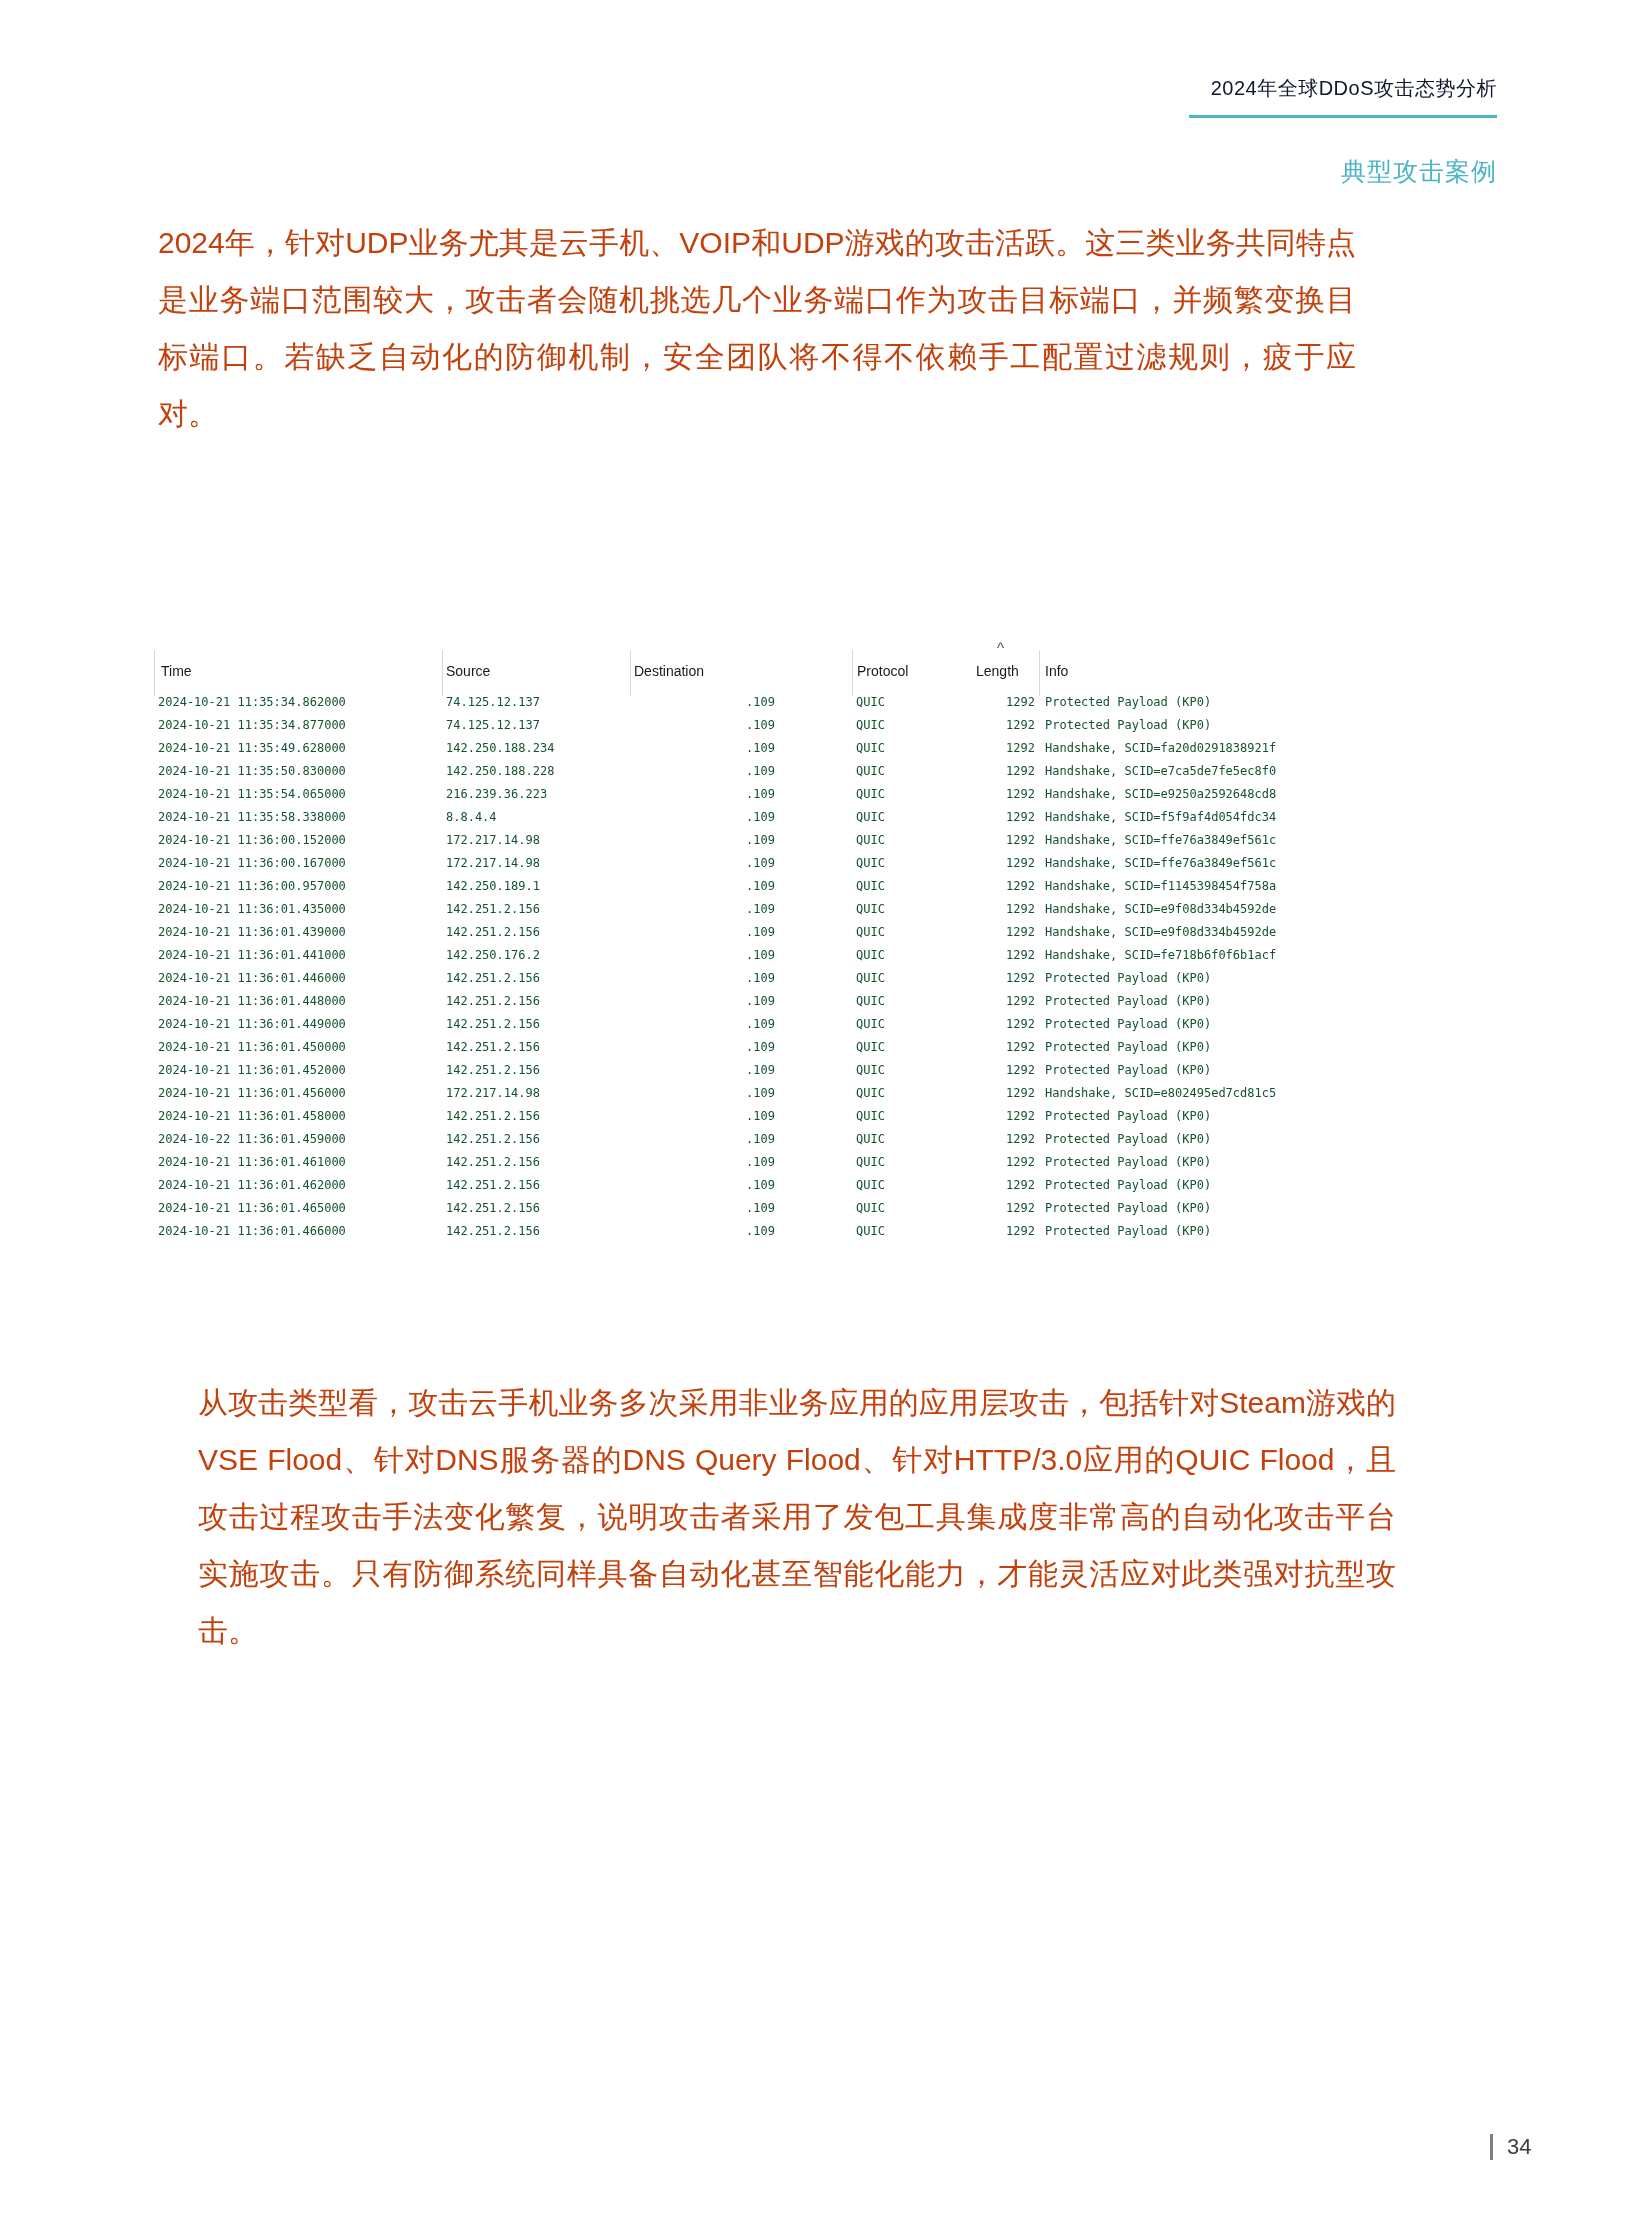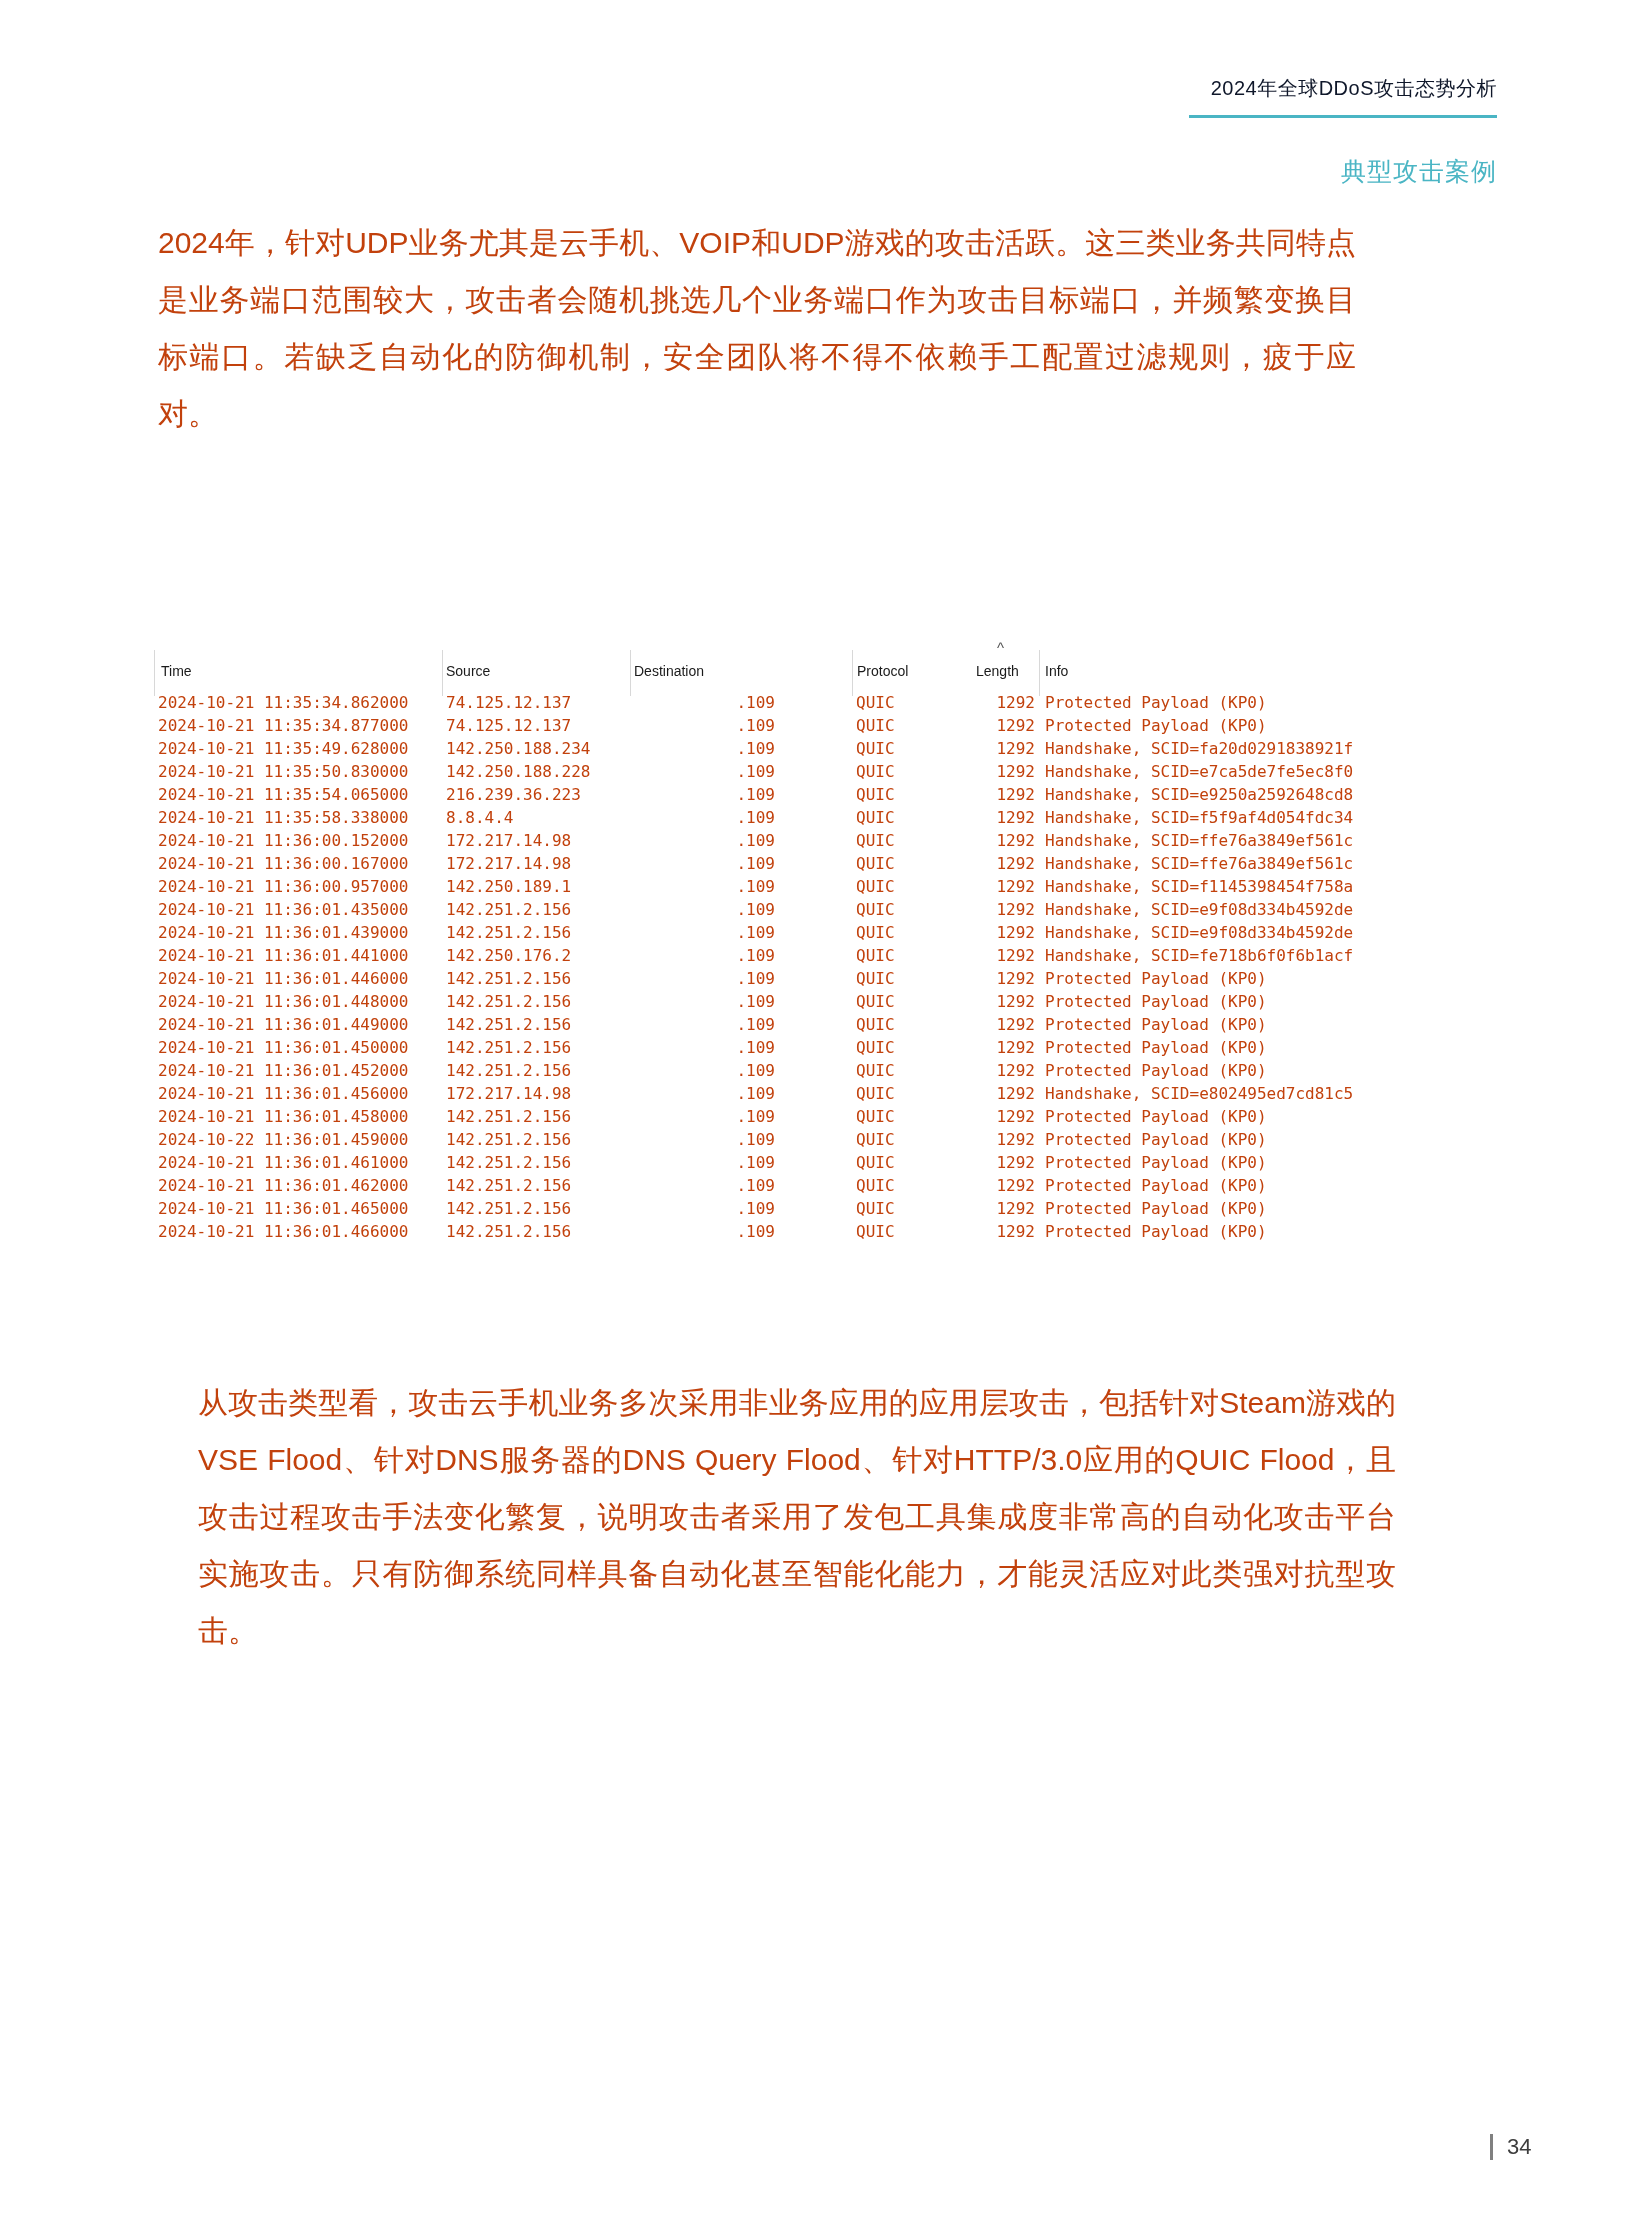--- a/index.html
+++ b/index.html
@@ -49,21 +49,21 @@
   }
   .cap-head span { position:absolute; white-space:nowrap; }
   .col-time { left:161px; }  .col-source { left:446px; }  .col-dest { left:634px; }
   .col-proto { left:857px; } .col-length { left:976px; } .col-info { left:1045px; }
   .sort-caret {
     position:absolute; left:997px; top:640px;
     font-size:15px; color:#555555; line-height:1;
   }
   .rows {
     position:absolute; left:158px; top:691px; width:1346px;
-    font-family:"DejaVu Sans Mono", monospace; font-size:16px; color:#c2410c;
+    font-family:"DejaVu Sans Mono", monospace; font-size:12px; color:#14532d;
   }
   .prow { position:relative; height:23px; line-height:23px; white-space:nowrap; }
   .prow span { position:absolute; top:0; }
   .c-time  { left:0; }
   .c-src   { left:288px; }
   .c-dst   { left:472px;  width:145px; text-align:right; }
   .c-proto { left:698px; }
   .c-len   { left:798px; width:79px; text-align:right; }
   .c-info  { left:887px; }
   

